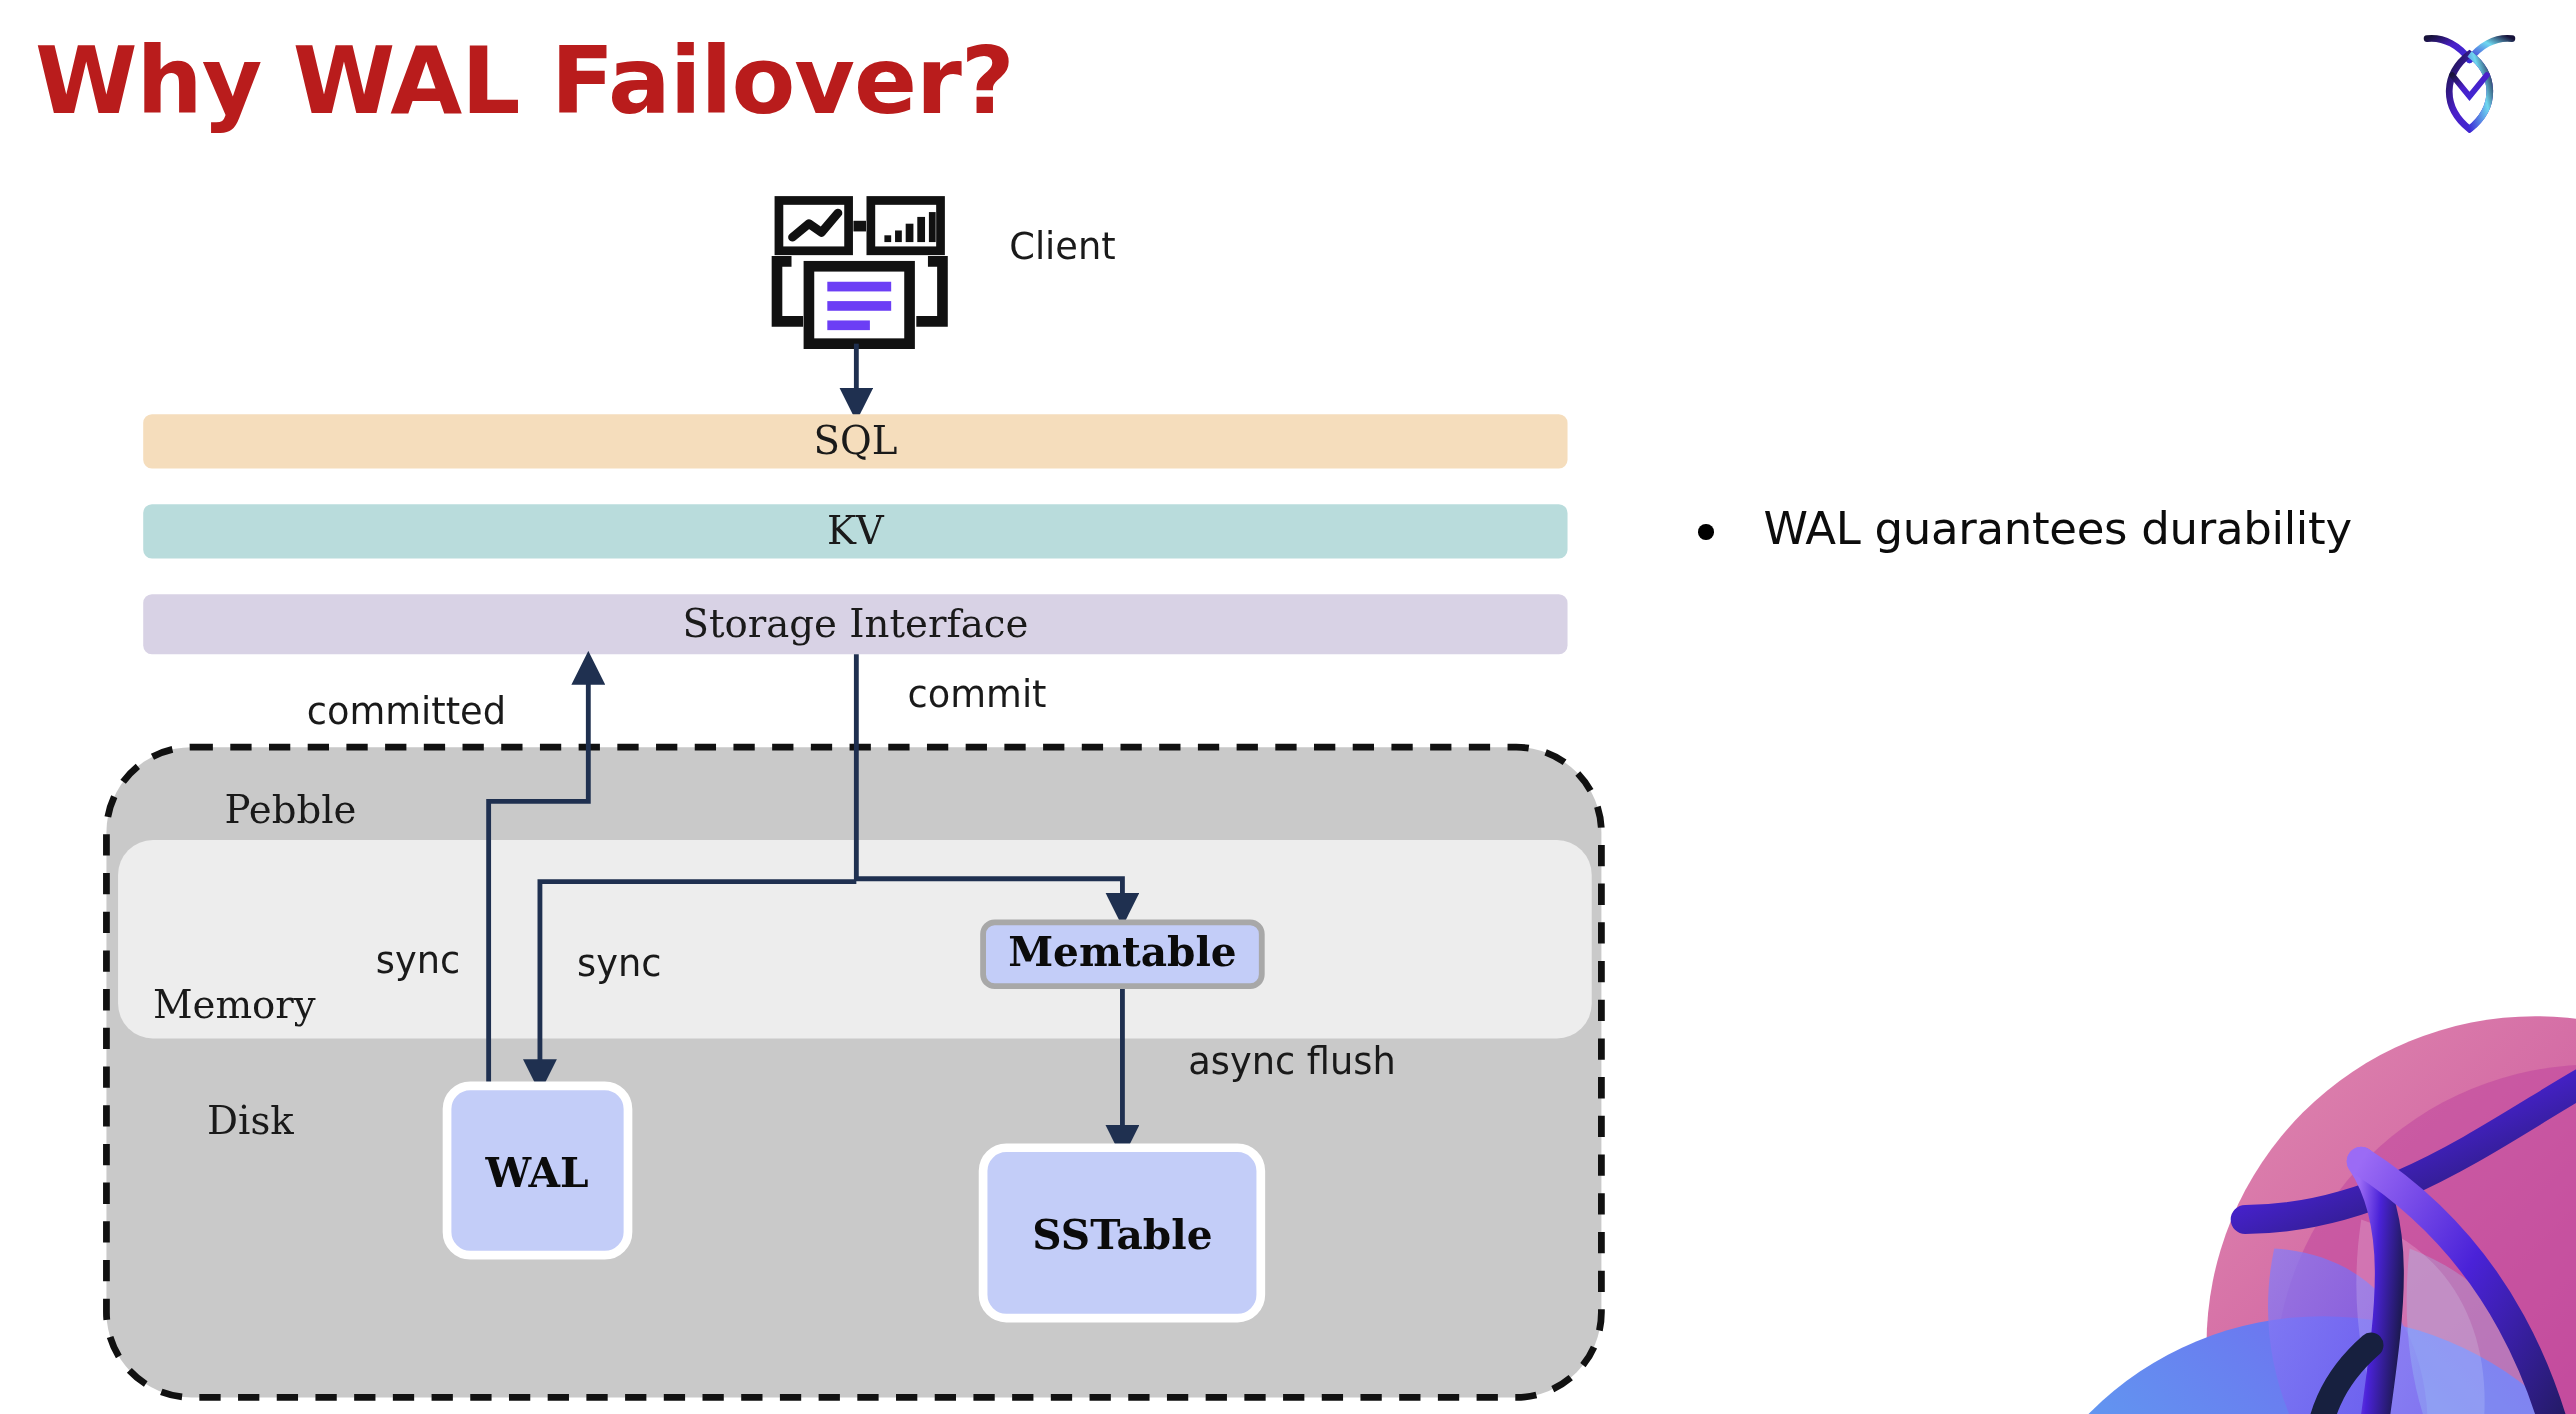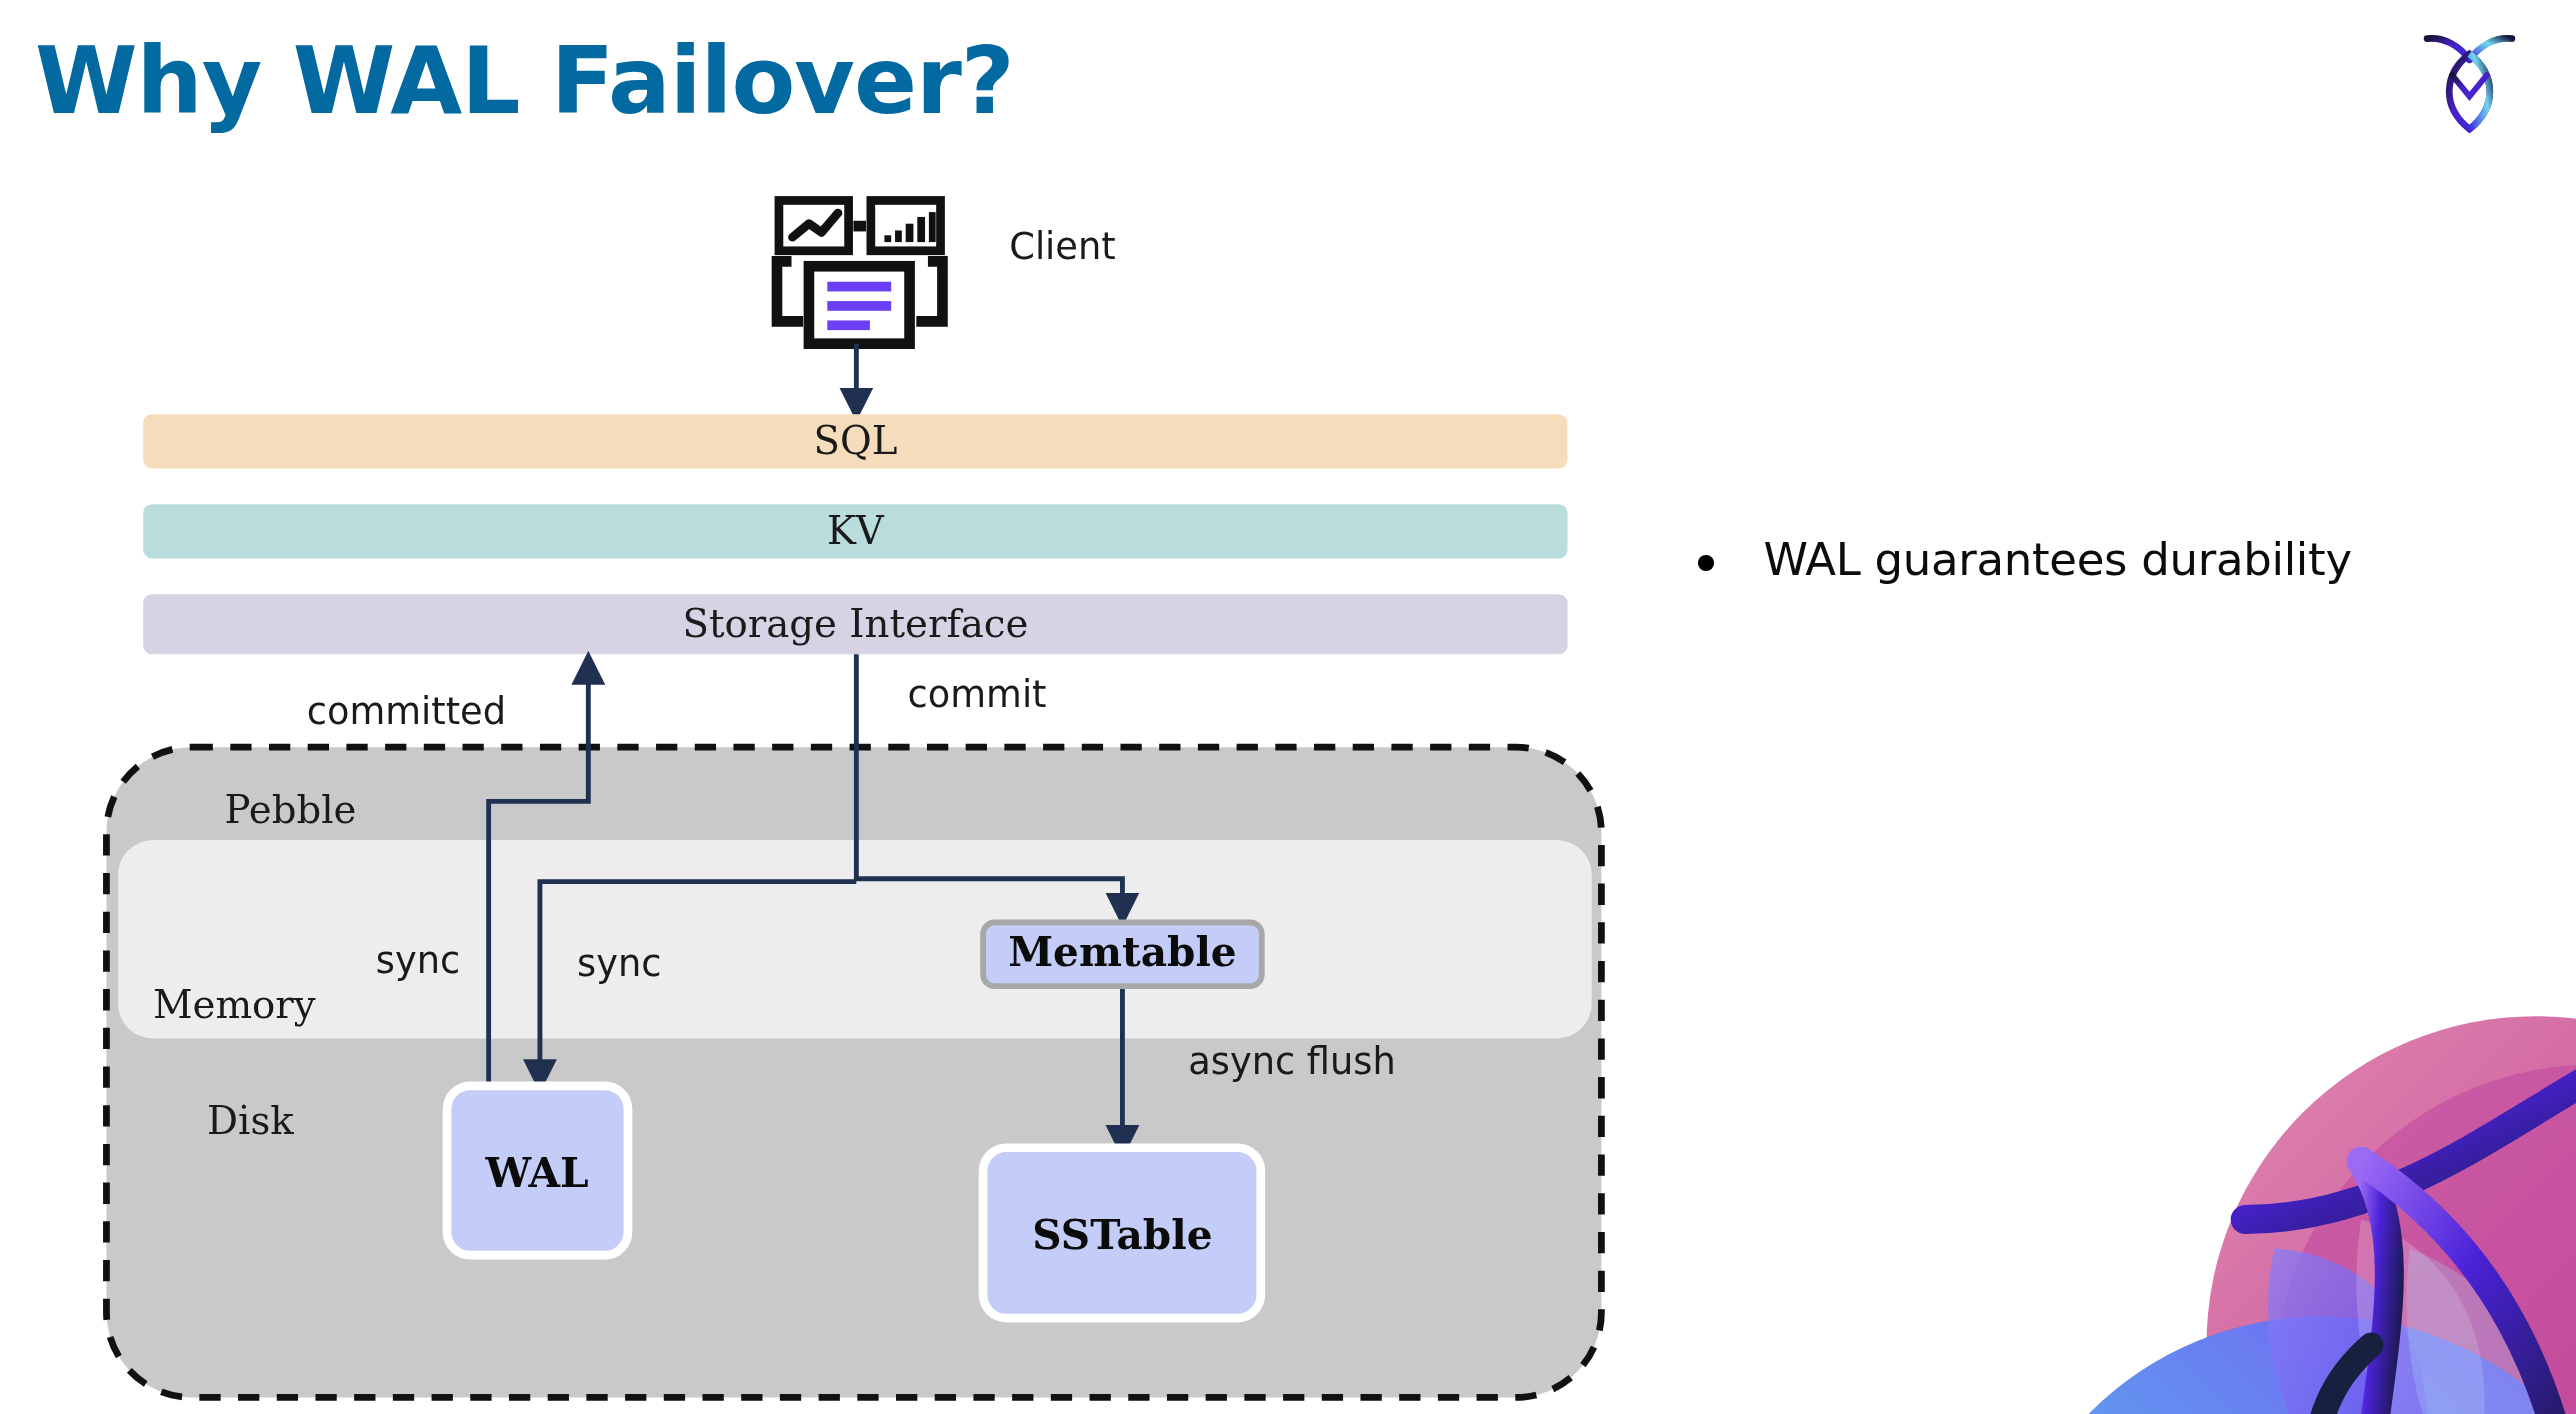--- a/index.html
+++ b/index.html
@@ -9,37 +9,37 @@
     -webkit-font-smoothing:antialiased;
   }
 
   
   #slide-title{
     position:absolute; left:35px; top:35px;
     font-family:"DejaVu Sans", sans-serif;
     font-weight:bold;
     font-size:93px;
     letter-spacing:-1px;
-    color:#0369a1;
+    color:#b91c1c;
     line-height:1.0;
     white-space:nowrap;
   }
 
   
   #brand-logo{position:absolute; left:2419px; top:27px; width:101px; height:106px;}
 
   
   #decor-graphic{position:absolute; left:1955px; top:929px; width:621px; height:486px; overflow:hidden; pointer-events:none;}
 
   
   #diagram{position:absolute; left:0; top:0; width:1703px; height:1415px;}
 
   
   #bullets{
-    position:absolute; left:1698px; top:530px; width:813px;
+    position:absolute; left:1698px; top:499px; width:813px;
   }
   .bullet-row{display:flex; align-items:flex-start; margin-bottom:41px;}
   .bullet-dot{
     width:15.5px;height:15.5px;border-radius:50%;background:#000;
     margin-top:25px; margin-right:50px; flex:0 0 auto;
   }
   .bullet-text{
     font-family:"DejaVu Sans", sans-serif;
     font-size:45px; line-height:1.32; color:#0c0c0c;
     letter-spacing:-0.3px;

